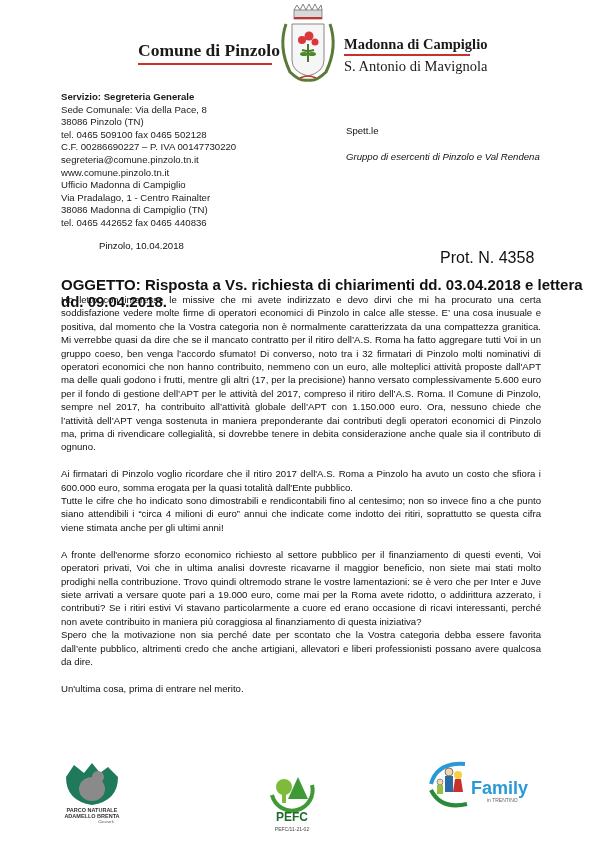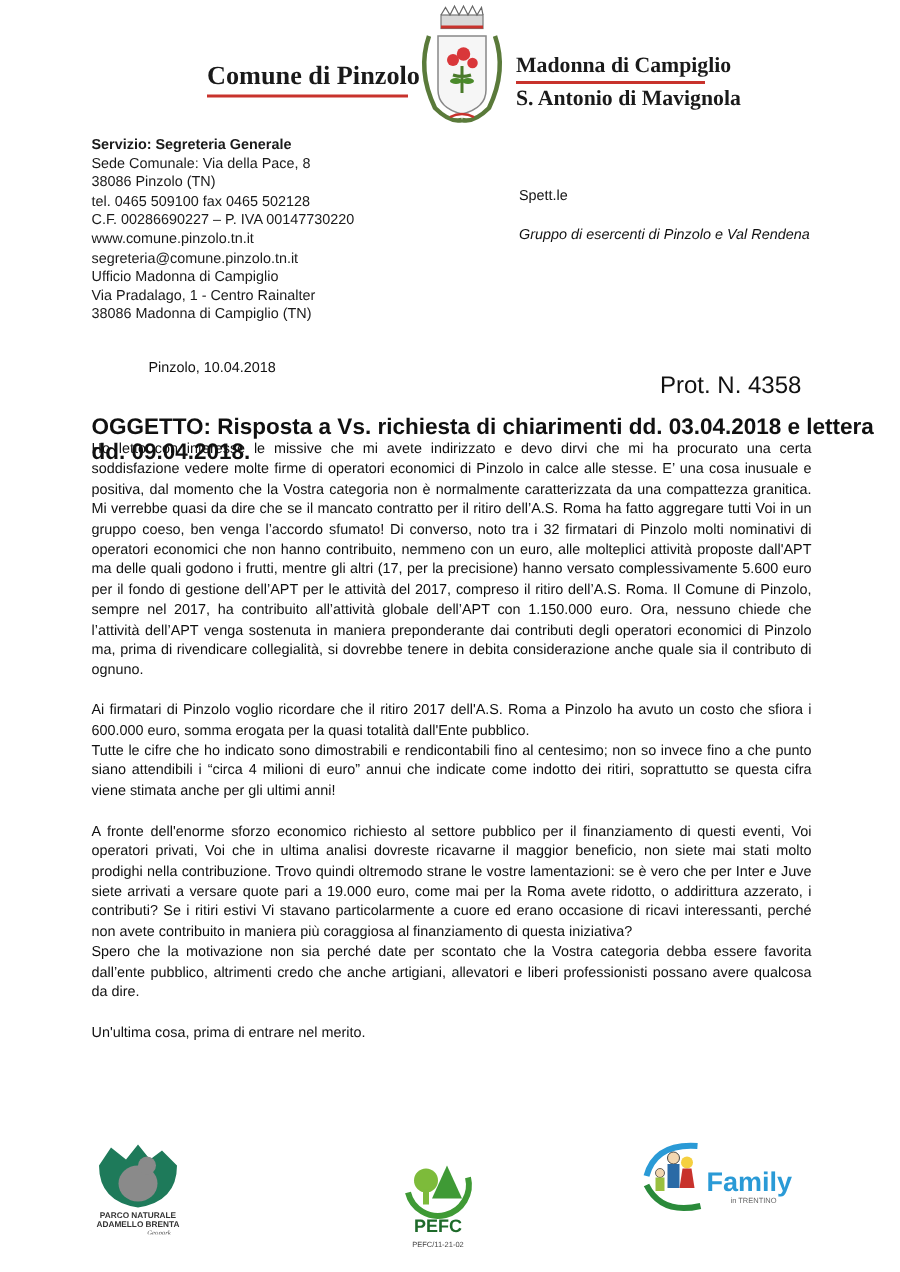--- a/index.html
+++ b/index.html
@@ -4,21 +4,21 @@
 <style>
   * { margin: 0; padding: 0; box-sizing: border-box; }
   html, body { width: 600px; height: 848px; background: #ffffff; overflow: hidden; }
   body { position: relative; font-family: "Liberation Sans", "DejaVu Sans", sans-serif; color: #111; }
 
   
   .hdr-left { position: absolute; left: 138px; top: 40px; font-family: "Liberation Serif", serif; font-size: 17.5px; font-weight: bold; color: #1a1a1a; }
   .hdr-left-line { position: absolute; left: 138px; top: 63px; width: 134px; height: 2px; background: #c8322c; }
   .hdr-right1 { position: absolute; left: 344px; top: 36px; font-family: "Liberation Serif", serif; font-size: 14.5px; font-weight: bold; color: #1a1a1a; text-align: right; }
   .hdr-right-line { position: absolute; left: 344px; top: 54px; width: 126px; height: 2px; background: #c8322c; }
-  .hdr-right2 { position: absolute; left: 344px; top: 58px; font-family: "Liberation Serif", serif; font-size: 14.5px; font-weight: bold; color: #1a1a1a; }
+  .hdr-right2 { position: absolute; left: 344px; top: 58px; font-family: "Liberation Serif", serif; font-size: 14.5px; font-weight: normal; color: #1a1a1a; }
   .crest { position: absolute; left: 276px; top: 2px; width: 64px; height: 82px; }
 
   
   .sender { position: absolute; left: 61px; top: 91px; font-size: 9.6px; line-height: 12.6px; color: #1a1a1a; }
   .sender .bold { font-weight: bold; }
 
   .recipient { position: absolute; left: 346px; top: 125px; font-size: 9.6px; line-height: 12px; }
   .recipient .r2 { margin-top: 14px; font-style: italic; }
 
   .date { position: absolute; left: 61px; top: 240px; font-size: 9.6px; padding-left: 38px; }
@@ -64,25 +64,26 @@
 <div class="hdr-right1">Madonna di Campiglio</div>
 <div class="hdr-right-line"></div>
 <div class="hdr-right2">S. Antonio di Mavignola</div>
 
 <div class="sender">
   <div class="bold">Servizio: Segreteria Generale</div>
   <div>Sede Comunale: Via della Pace, 8</div>
   <div>38086 Pinzolo (TN)</div>
   <div>tel. 0465 509100 fax 0465 502128</div>
   <div>C.F. 00286690227 – P. IVA 00147730220</div>
+  <div>segreteria@comune.pinzolo.tn.it</div>
   <div>www.comune.pinzolo.tn.it</div>
-  <div>segreteria@comune.pinzolo.tn.it</div>
   <div>Ufficio Madonna di Campiglio</div>
   <div>Via Pradalago, 1 - Centro Rainalter</div>
   <div>38086 Madonna di Campiglio (TN)</div>
+  <div>tel. 0465 442652 fax 0465 440836</div>
 </div>
 
 <div class="recipient">
   <div>Spett.le</div>
   <div class="r2">Gruppo di esercenti di Pinzolo e Val Rendena</div>
 </div>
 
 <div class="date">Pinzolo, 10.04.2018</div>
 <div class="prot">Prot. N. 4358</div>
 <div class="subject">OGGETTO: Risposta a Vs. richiesta di chiarimenti dd. 03.04.2018 e lettera dd. 09.04.2018.</div>

